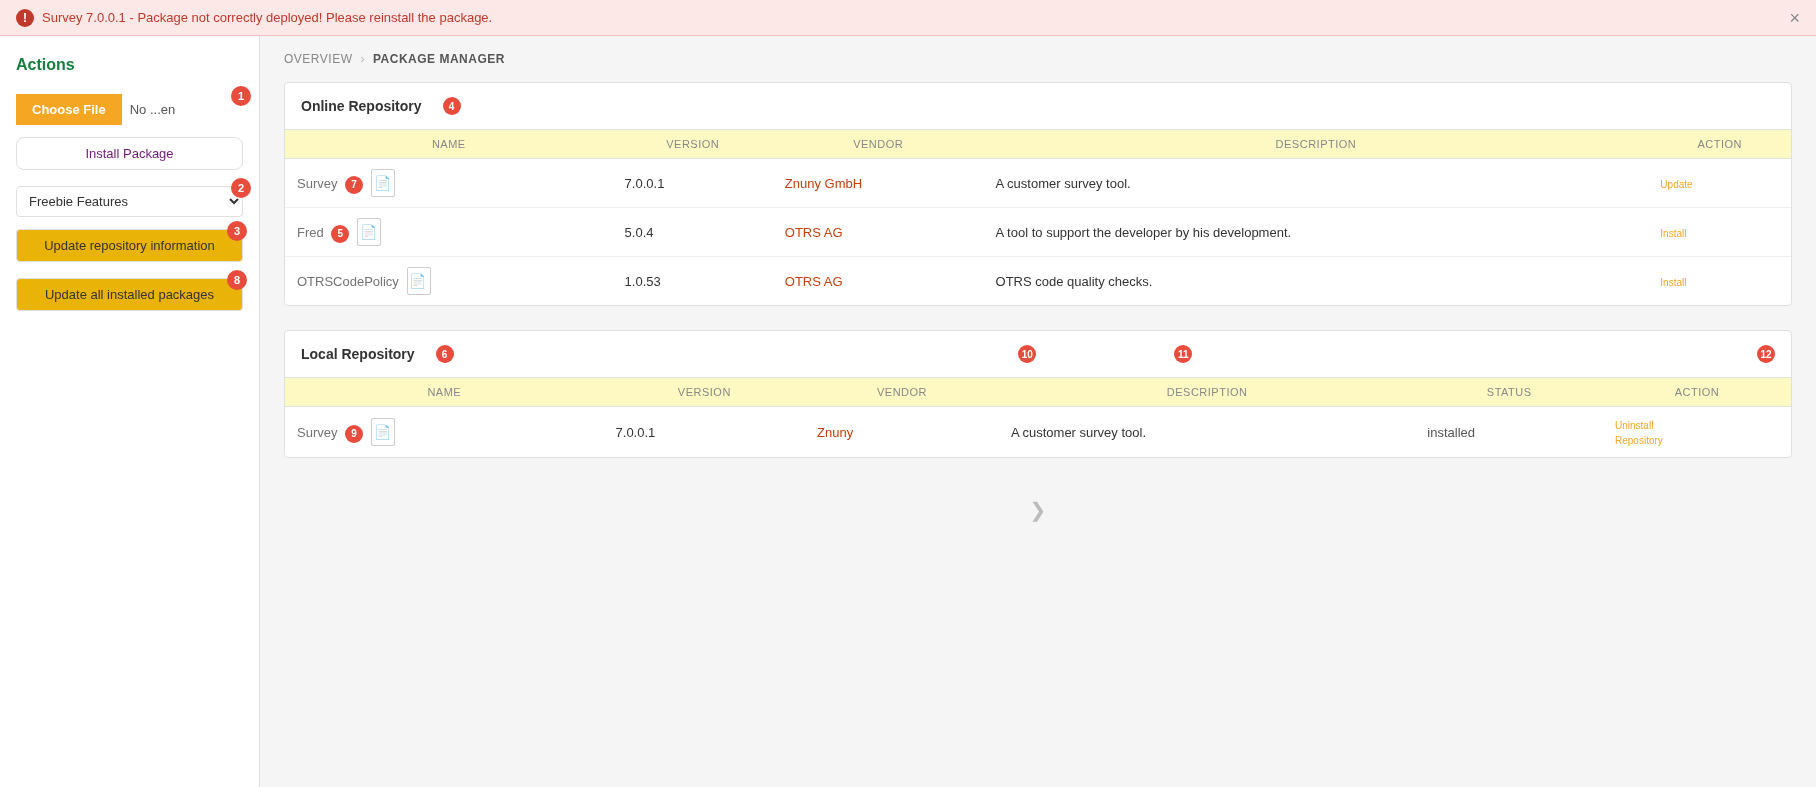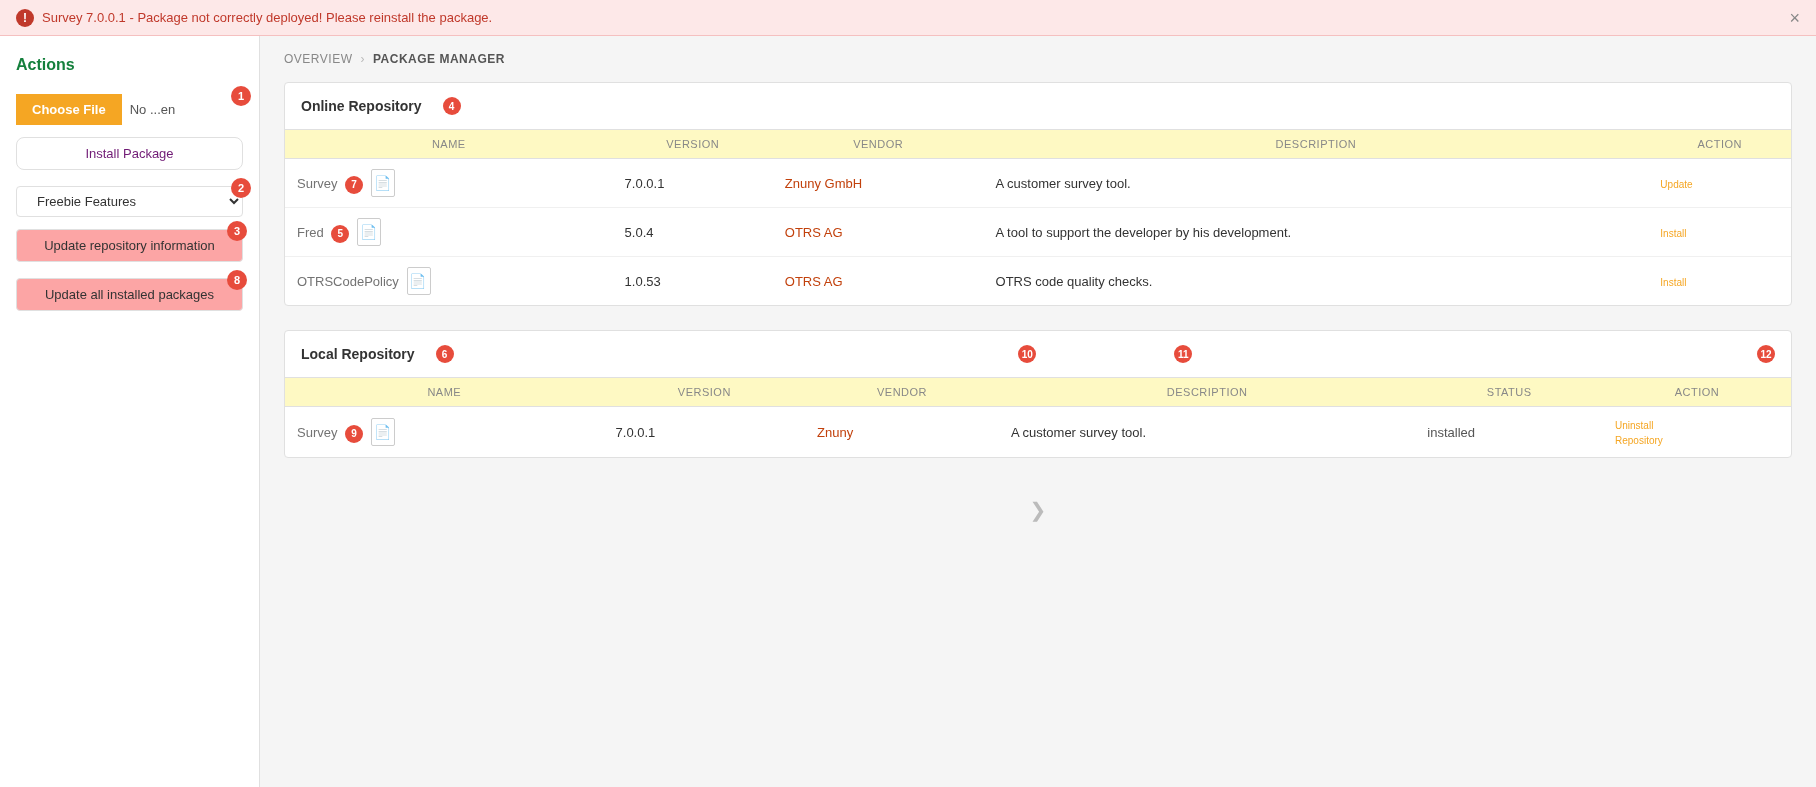--- a/index.html
+++ b/index.html
@@ -117,21 +117,21 @@
 
     .dropdown-row {
       display: flex;
       align-items: center;
       gap: 4px;
       margin-bottom: 12px;
       position: relative;
     }
     .dropdown-select {
       flex: 1;
-      padding: 6px 16px;
+      padding: 6px 8px;
       border: 1px solid #e0e0e0;
       border-radius: 4px;
       font-size: 13px;
       color: #333;
       background: #fff;
       cursor: pointer;
     }
     .dropdown-badge {
       position: absolute;
       right: -8px;
@@ -143,21 +143,21 @@
       height: 20px;
       display: flex;
       align-items: center;
       justify-content: center;
       font-size: 11px;
       font-weight: bold;
     }
 
     .update-repo-btn, .update-all-btn {
       width: 100%;
-      background: #fca5a5;
+      background: #eab308;
       border: 1px solid #e0e0e0;
       border-radius: 4px;
       padding: 8px 12px;
       cursor: pointer;
       font-size: 13px;
       color: #333;
       margin-bottom: 8px;
       position: relative;
       text-align: center;
     }

